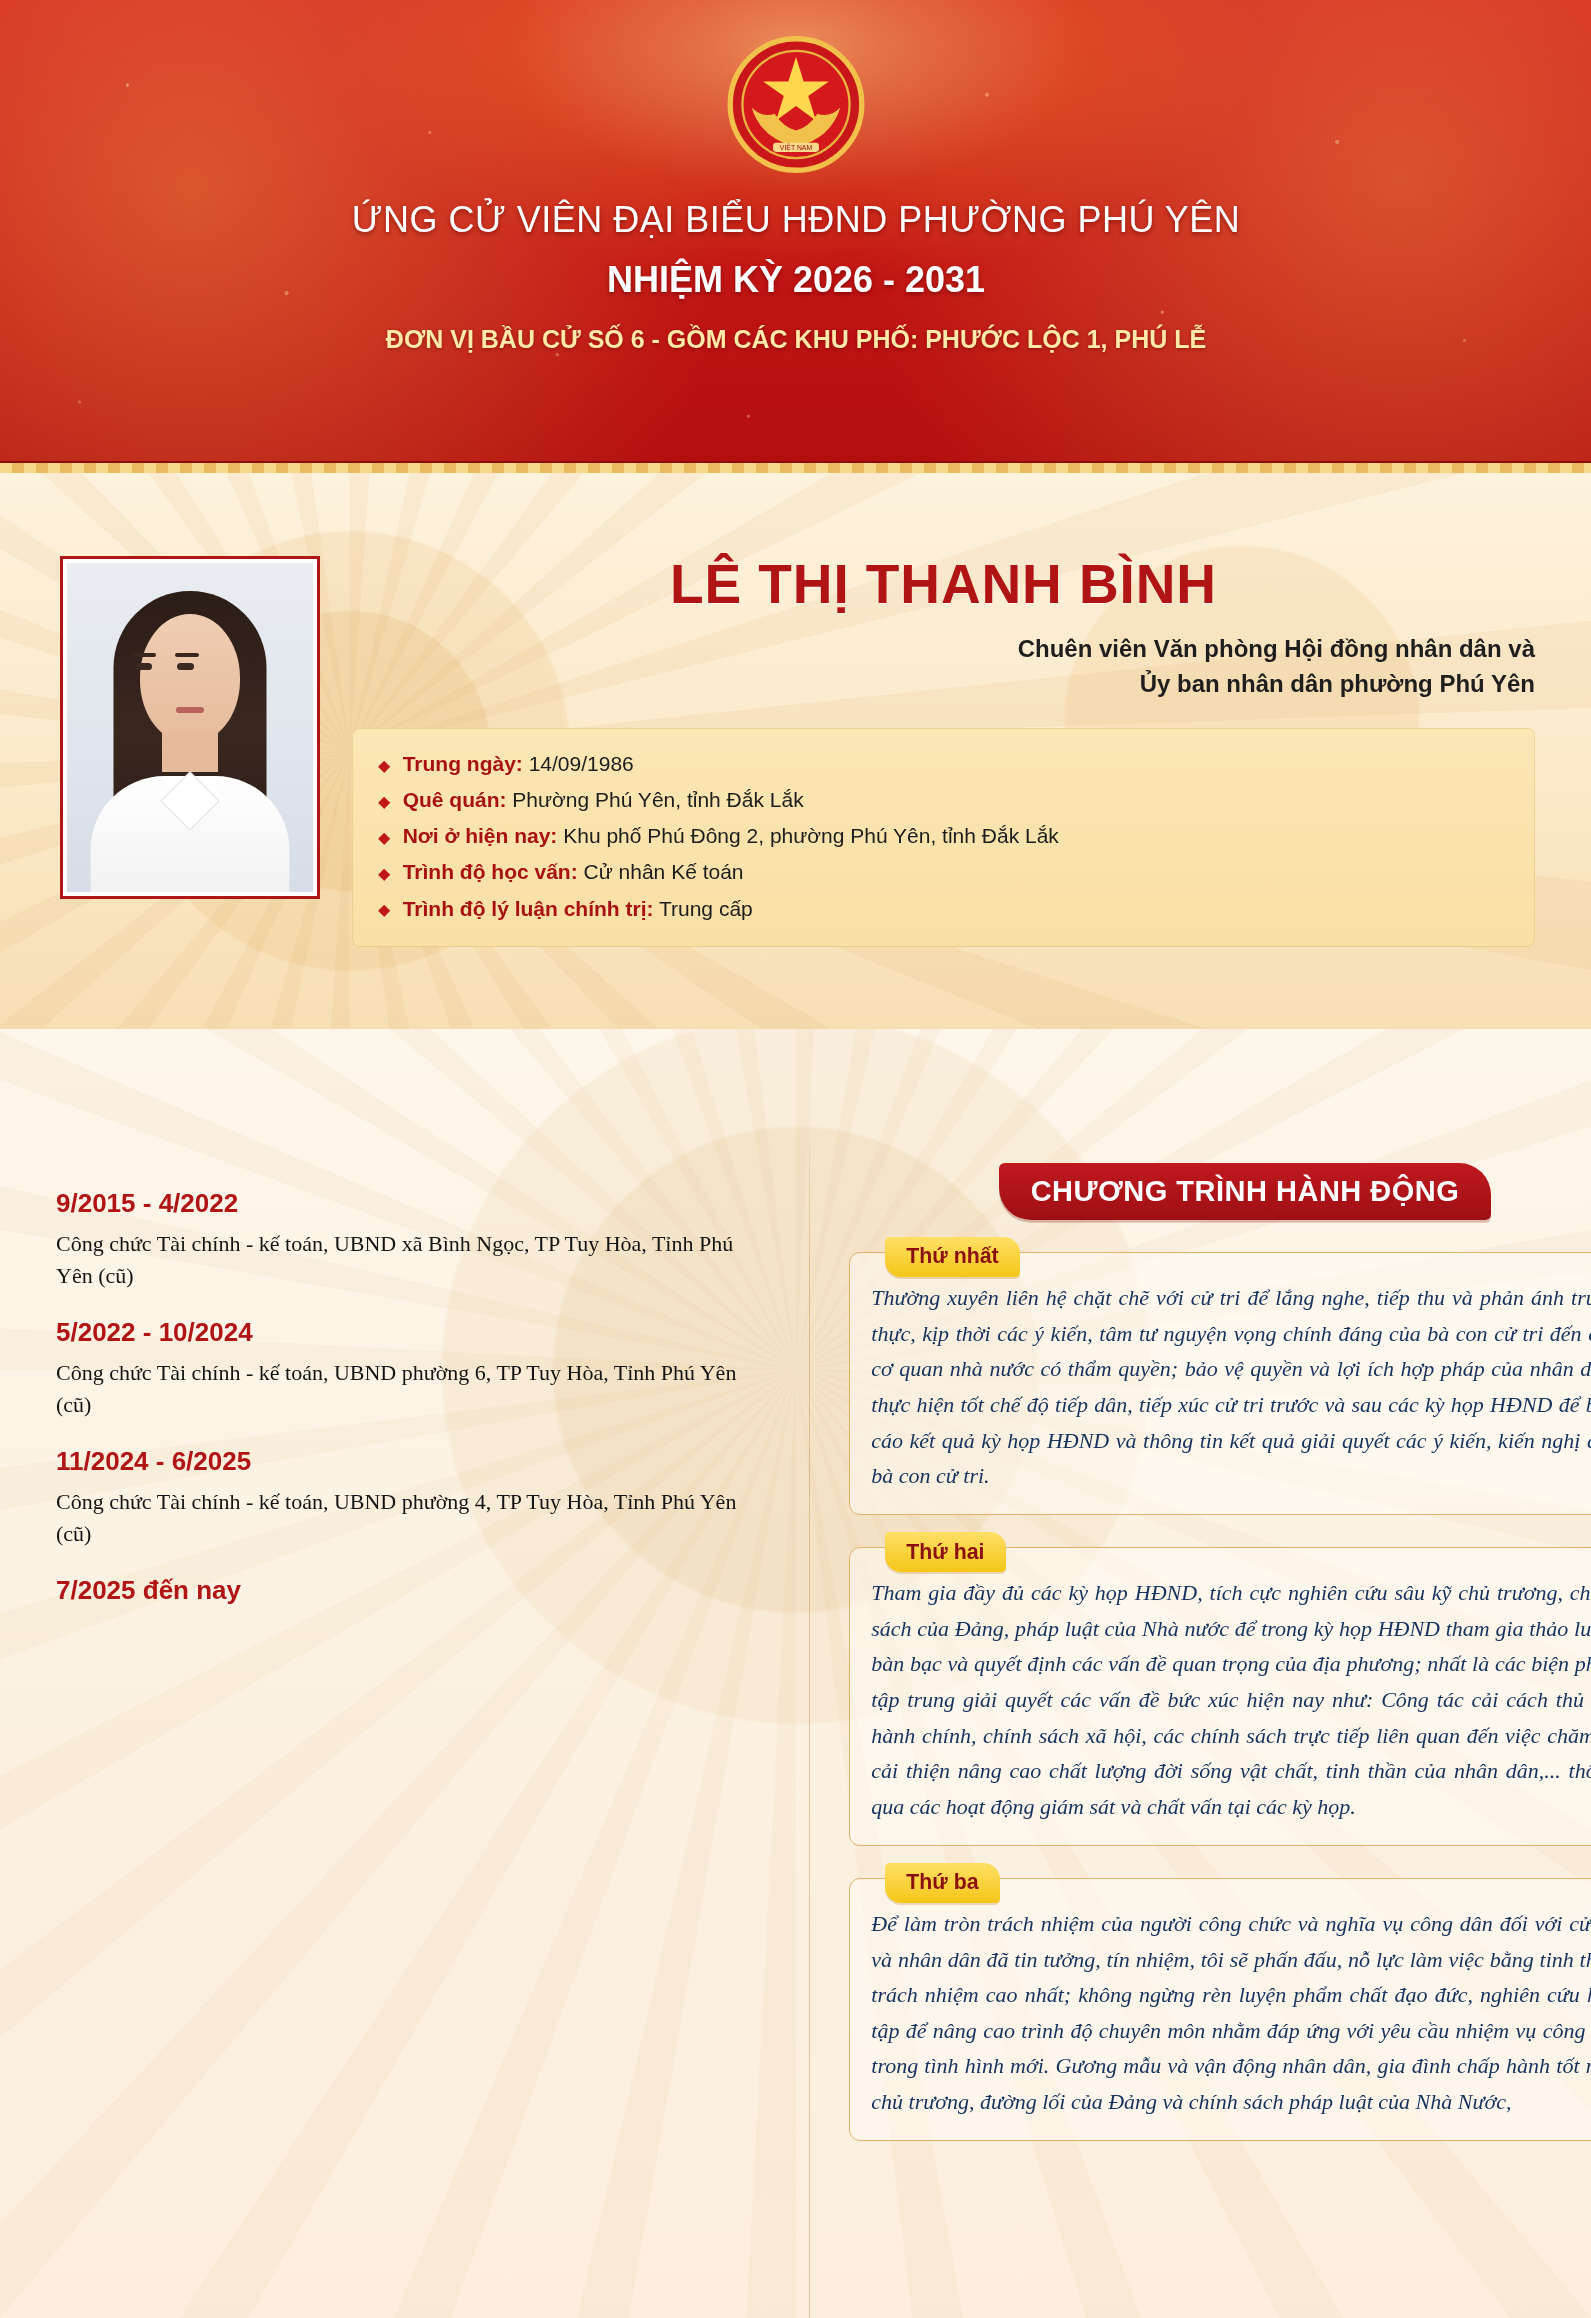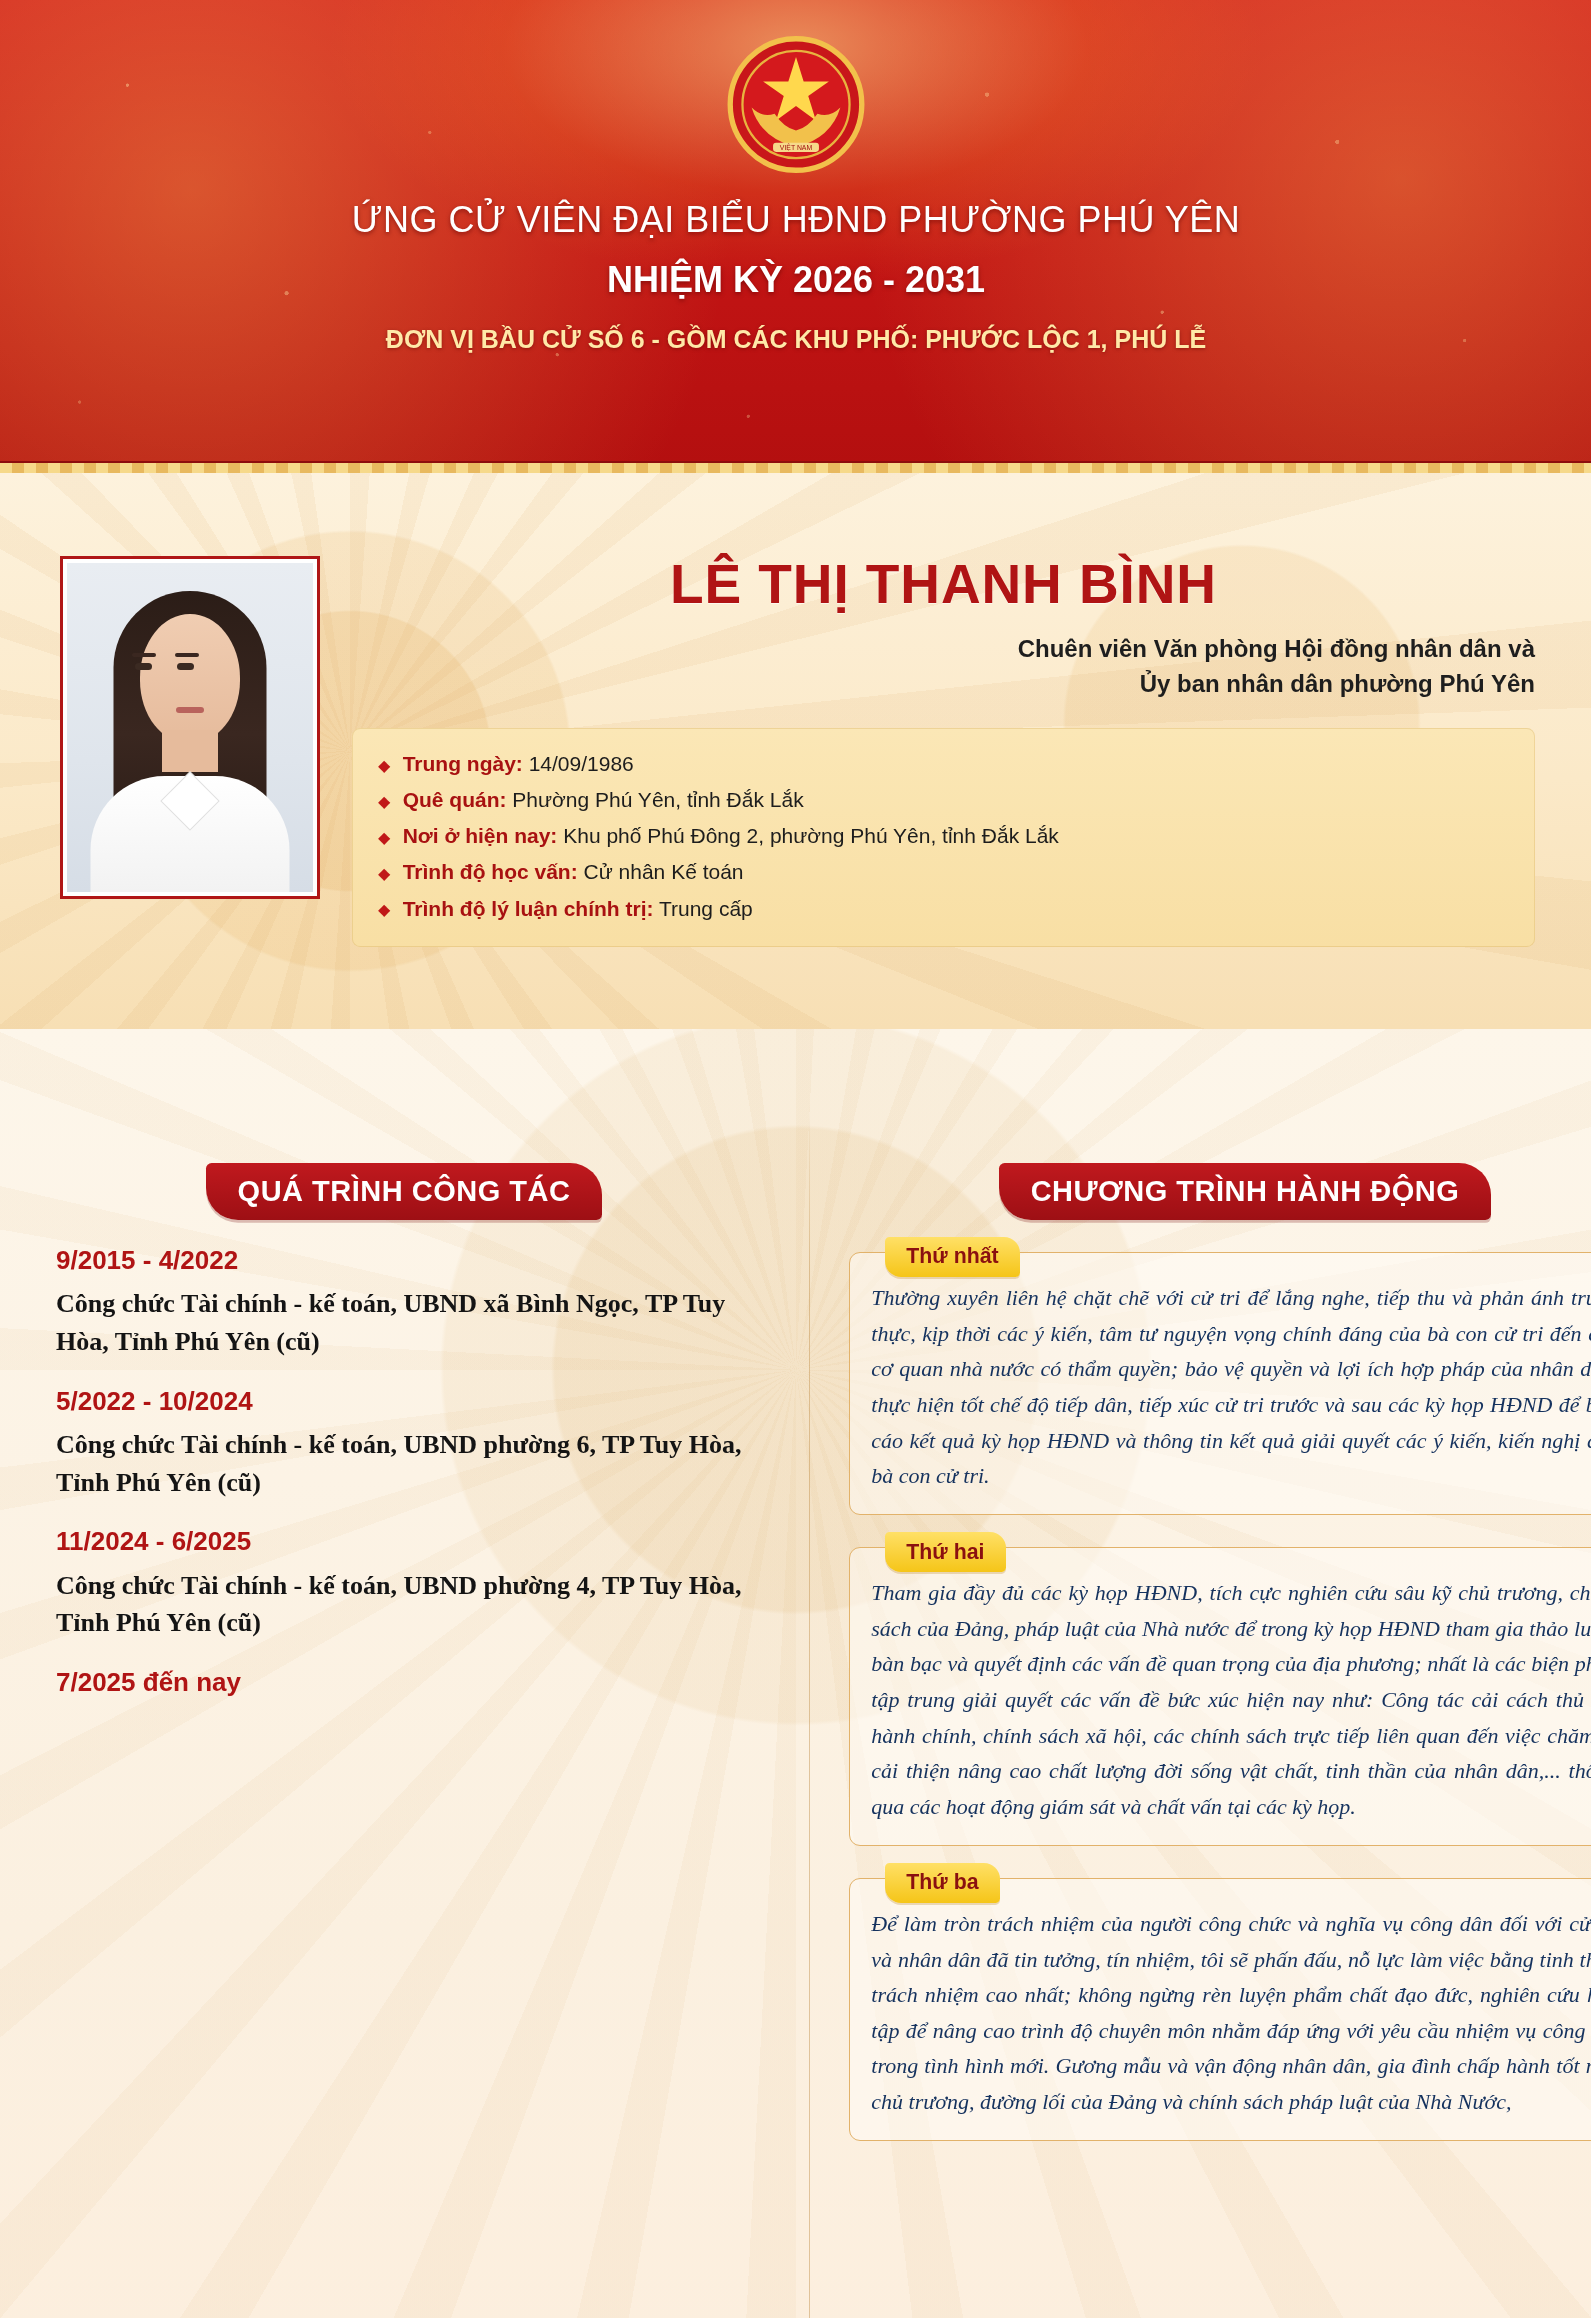--- a/index.html
+++ b/index.html
@@ -186,23 +186,22 @@
   .col-right {
     position:absolute; left:849px; top:134px; width:792px;
   }
   .ribbon-wrap{ display:flex; justify-content:center; }
 
   .job-block { margin-top:25px; }
   .job-date {
     font-size:26px; font-weight:bold; color:#b01414; margin-bottom:9.3px;
   }
   .job-desc {
-    font-size:26px; color:#141414; line-height:1.45;
+    font-size:22px; color:#141414; line-height:1.45;
     font-family: "Liberation Serif", serif;
-    font-weight: bold;
   }
 
   .action-item { margin-top:32px; position:relative; }
   .action-box {
     border:1.4px solid #e2b26a;
     border-radius:11px;
     padding: 27px 21.3px 20.4px 21.3px;
     background: rgba(255,252,245,.55);
   }
   .action-label {
@@ -308,23 +307,20 @@
           <span>Trung cấp</span>
         </div>
       </div>
     </div>
   </div>
 
   <div class="columns">
     <div class="col-divider"></div>
 
     <div class="col-left">
-      <div class="ribbon-wrap">
-        <div class="ribbon">QUÁ TRÌNH CÔNG TÁC</div>
-      </div>
 
       <div class="job-block">
         <div class="job-date">9/2015 - 4/2022</div>
         <div class="job-desc">Công chức Tài chính - kế toán, UBND xã Bình Ngọc, TP Tuy Hòa, Tỉnh Phú Yên (cũ)</div>
       </div>
       <div class="job-block">
         <div class="job-date">5/2022  - 10/2024</div>
         <div class="job-desc">Công chức Tài chính - kế toán, UBND phường 6, TP Tuy Hòa, Tỉnh Phú Yên (cũ)</div>
       </div>
       <div class="job-block">

